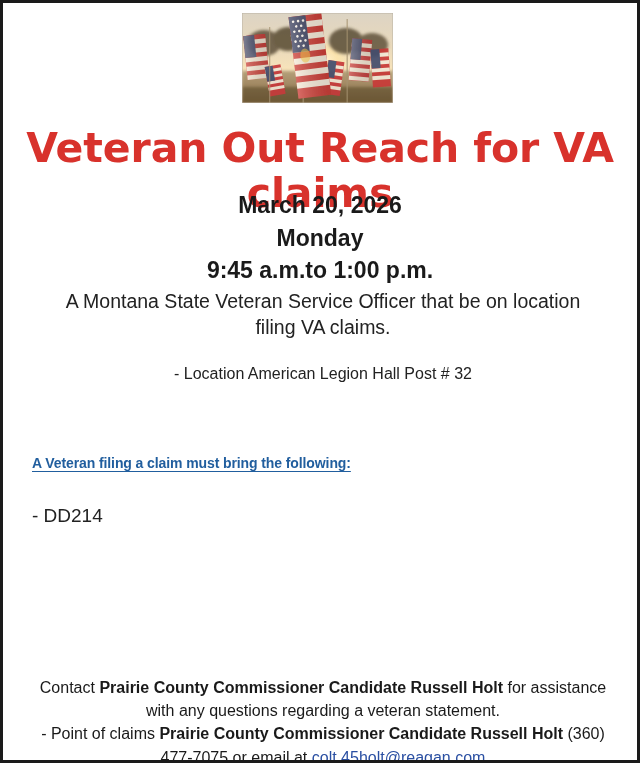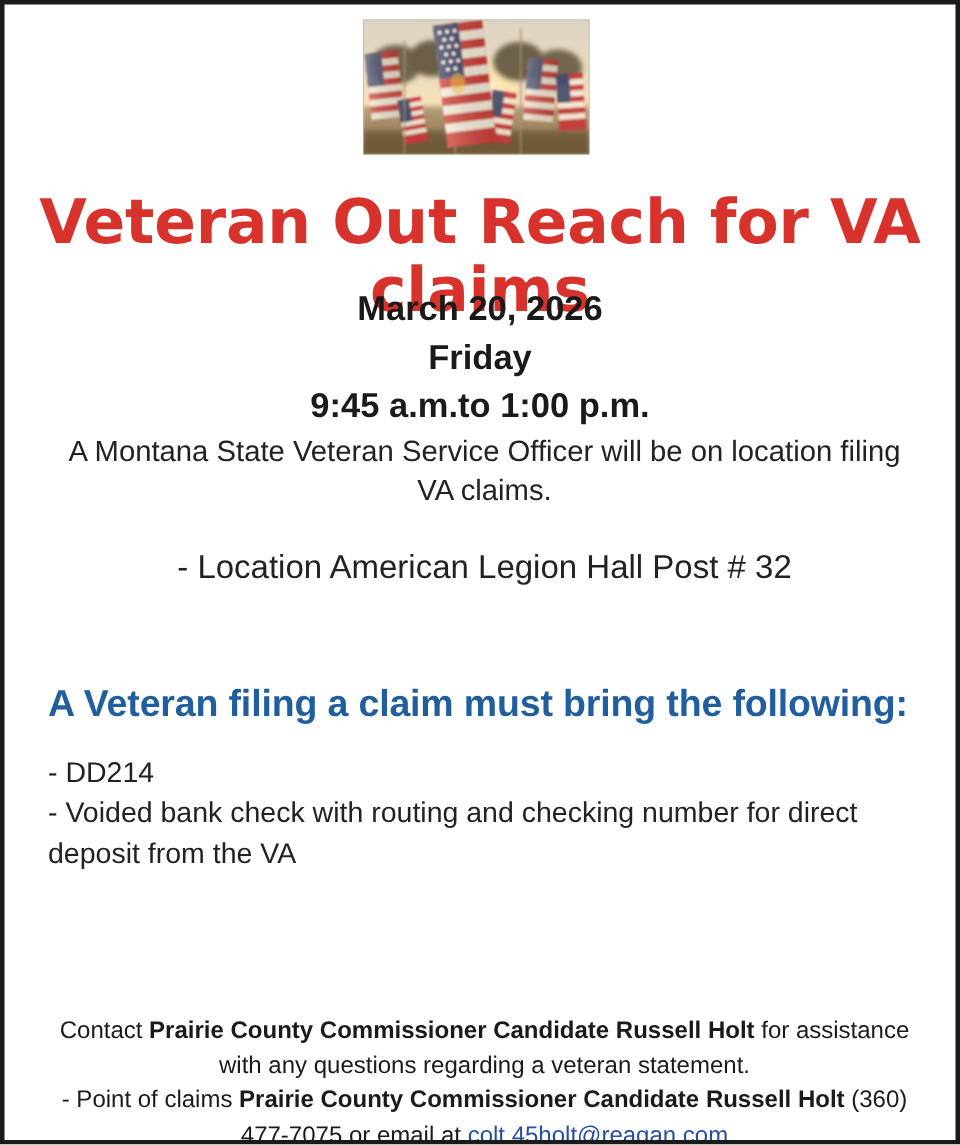--- a/index.html
+++ b/index.html
@@ -74,33 +74,34 @@
     line-height: 1.32;
   }
 
   
   .location {
     position: absolute;
     left: 40px;
     top: 360px;
     width: 560px;
     text-align: center;
-    font-size: 22px;
+    font-size: 16px;
     color: #222222;
     line-height: 1.32;
   }
 
   
   .bring-heading {
     position: absolute;
     left: 29px;
     top: 452px;
-    font-size: 25px;
+    font-size: 14px;
     font-weight: bold;
     color: #215e9e;
+    text-decoration: underline;
     text-underline-offset: 3px;
     letter-spacing: -0.1px;
   }
 
   
   .requirements {
     position: absolute;
     left: 29px;
     top: 500px;
     width: 572px;
@@ -269,35 +270,34 @@
 
       <rect x="0" y="0" width="151" height="90" fill="#ffcf80" opacity="0.12"></rect>
       <rect x="0" y="0" width="151" height="90" fill="none" stroke="#b9b2a4" stroke-width="1"></rect>
     </svg>
   </div>
 
   <div class="title">Veteran Out Reach for VA claims</div>
 
   <div class="date-block">
     <div>March 20, 2026</div>
-    <div>Friday</div>
+    <div>Monday</div>
     <div>9:45 a.m.to 1:00 p.m.</div>
   </div>
 
-  <div class="intro">A Montana State Veteran Service Officer will be on location filing VA claims.</div>
+  <div class="intro">A Montana State Veteran Service Officer that be on location filing VA claims.</div>
 
   <div class="location">
     <div>- Location American Legion Hall Post # 32</div>
   </div>
 
   <div class="bring-heading">A Veteran filing a claim must bring the following:</div>
 
   <div class="requirements">
     <p class="req">- DD214</p>
-    <p class="req">- Voided bank check with routing and checking number for direct deposit from the VA</p>
   </div>
 
   <div class="contact">
     <span>Contact </span><span class="strong-italic">Prairie County Commissioner Candidate Russell Holt</span><span> for assistance with any questions regarding a veteran statement.</span>
     <br>
     <span>- Point of claims </span><span class="strong-italic">Prairie County Commissioner Candidate Russell Holt</span><span> (360) 477-7075</span><span> or email at </span><a class="email-link" href="#">colt.45holt@reagan.com</a>
   </div>
 
 </div>
 

